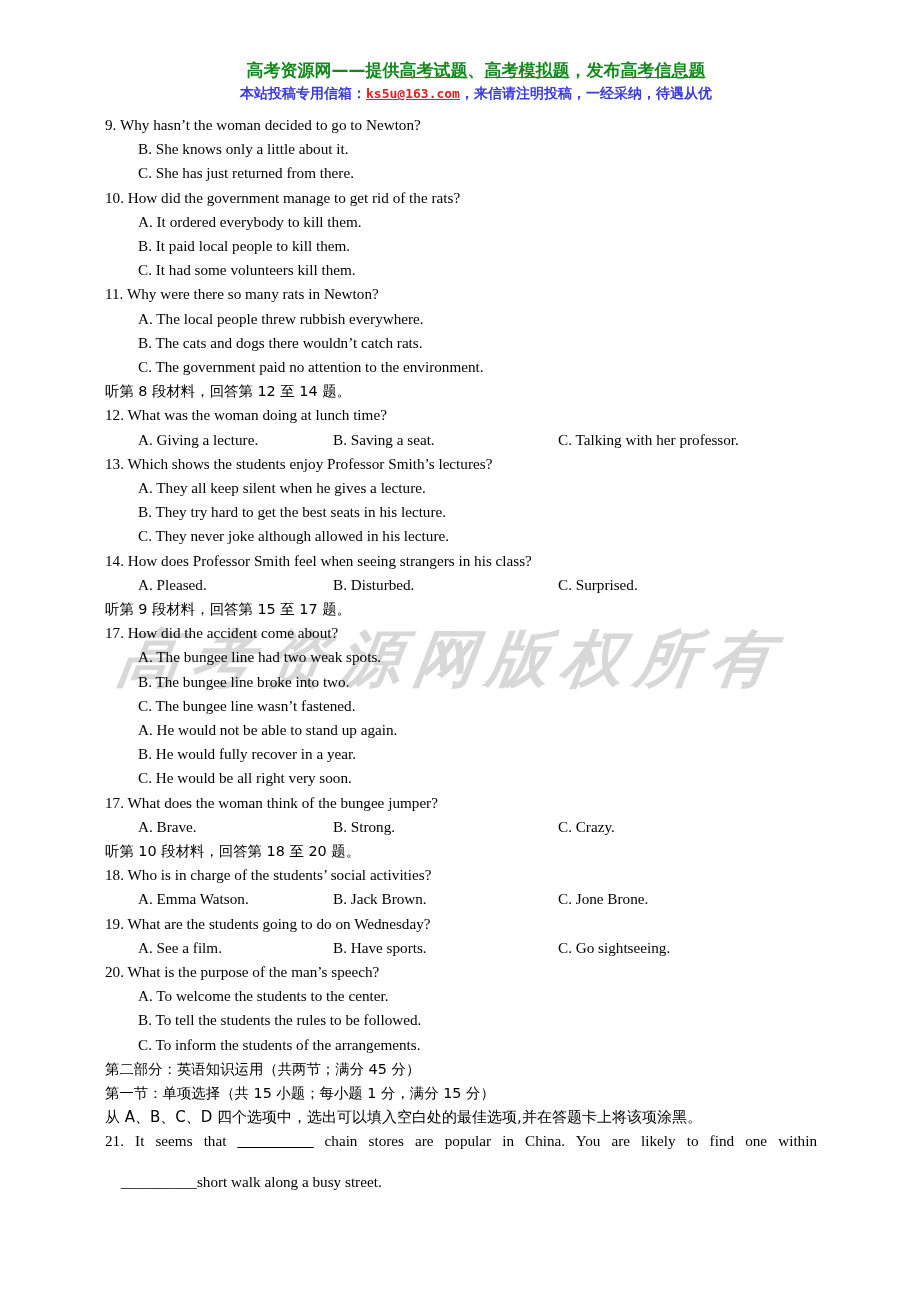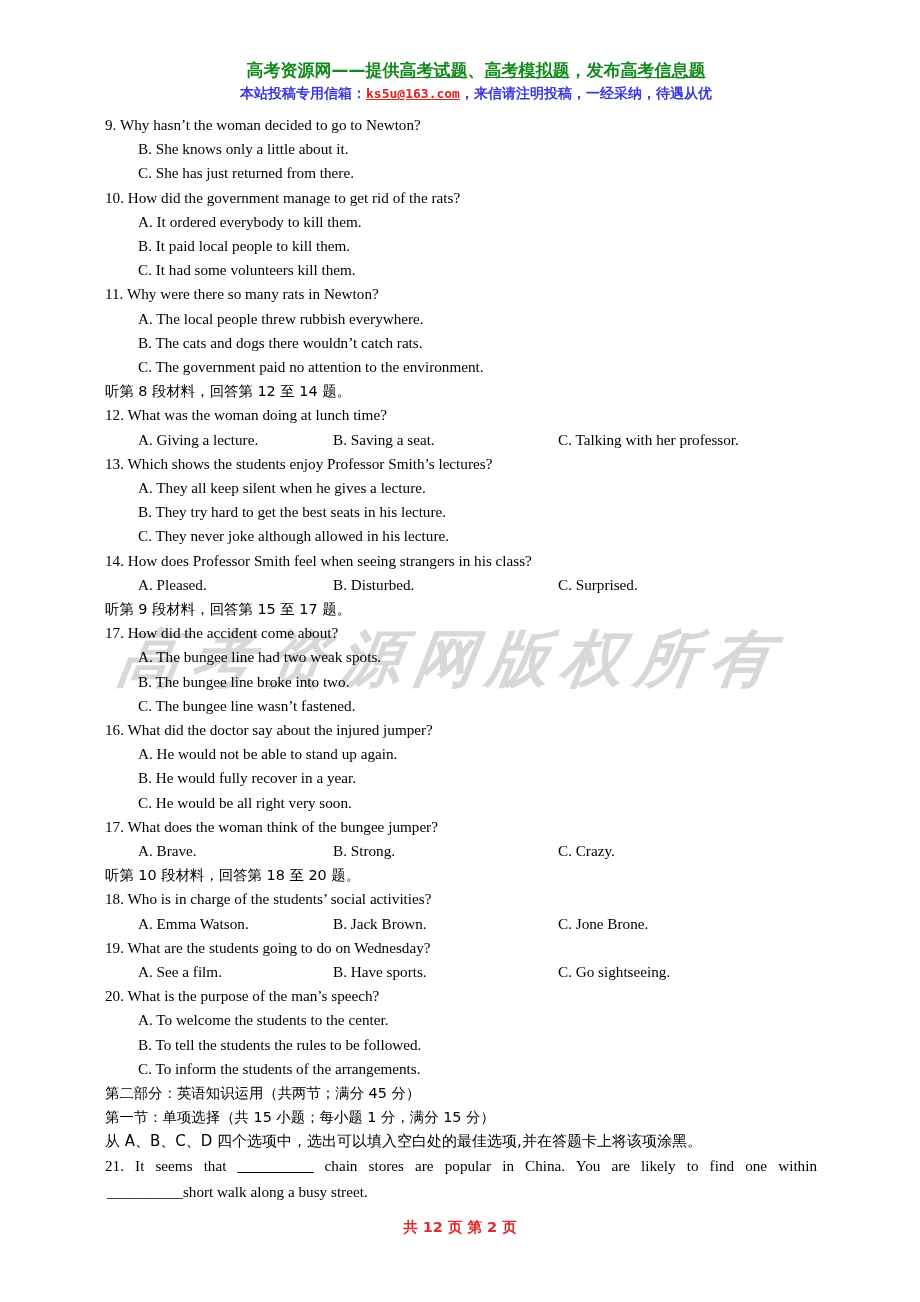--- a/index.html
+++ b/index.html
@@ -102,21 +102,21 @@
   .q21 {
     margin: 0;
     padding: 0;
     text-align: justify;
     text-align-last: justify;
     font-size: 15.2px;
     line-height: 24.2px;
   }
   .q21 .blank { letter-spacing: 0px; text-decoration: underline; }
   .q21-l2 {
-    margin: 2px;
+    margin: 16px;
     padding: 0;
     text-align: left;
     font-size: 15.2px;
     line-height: 24.2px;
   }
 
   
   .watermark {
     position: absolute;
     left: 118px;
@@ -198,21 +198,20 @@
       <span class="c3">C. Surprised.</span>
     </div>
 
     <p class="cn">听第 9 段材料，回答第 15 至 17 题。</p>
 
     <p class="q">17. How did the accident come about?</p>
     <p class="opt">A. The bungee line had two weak spots.</p>
     <p class="opt">B. The bungee line broke into two.</p>
     <p class="opt">C. The bungee line wasn’t fastened.</p>
 
-    <p class="q">16. What did the doctor say about the injured jumper?</p>
     <p class="opt">A. He would not be able to stand up again.</p>
     <p class="opt">B. He would fully recover in a year.</p>
     <p class="opt">C. He would be all right very soon.</p>
 
     <p class="q">17. What does the woman think of the bungee jumper?</p>
     <div class="opts3">
       <span class="c1">A. Brave.</span>
       <span class="c2">B. Strong.</span>
       <span class="c3">C. Crazy.</span>
     </div>
@@ -240,15 +239,14 @@
 
     <p class="cn">第二部分：英语知识运用（共两节；满分 45 分）</p>
     <p class="cn">第一节：单项选择（共 15 小题；每小题 1 分，满分 15 分）</p>
     <p class="cn-serif">从 A、B、C、D 四个选项中，选出可以填入空白处的最佳选项,并在答题卡上将该项涂黑。</p>
 
     <p class="q21"><span>21. It seems that</span> <span class="blank">__________</span> <span>chain stores are popular in China. You are likely to find one within</span></p>
     <p class="q21-l2"><span class="blank">__________</span><span>short walk along a busy street.</span></p>
 
   </div>
 
-  <div class="footer">共 12 页  第 2 页</div>
 
 </div>
 
 </body></html>

